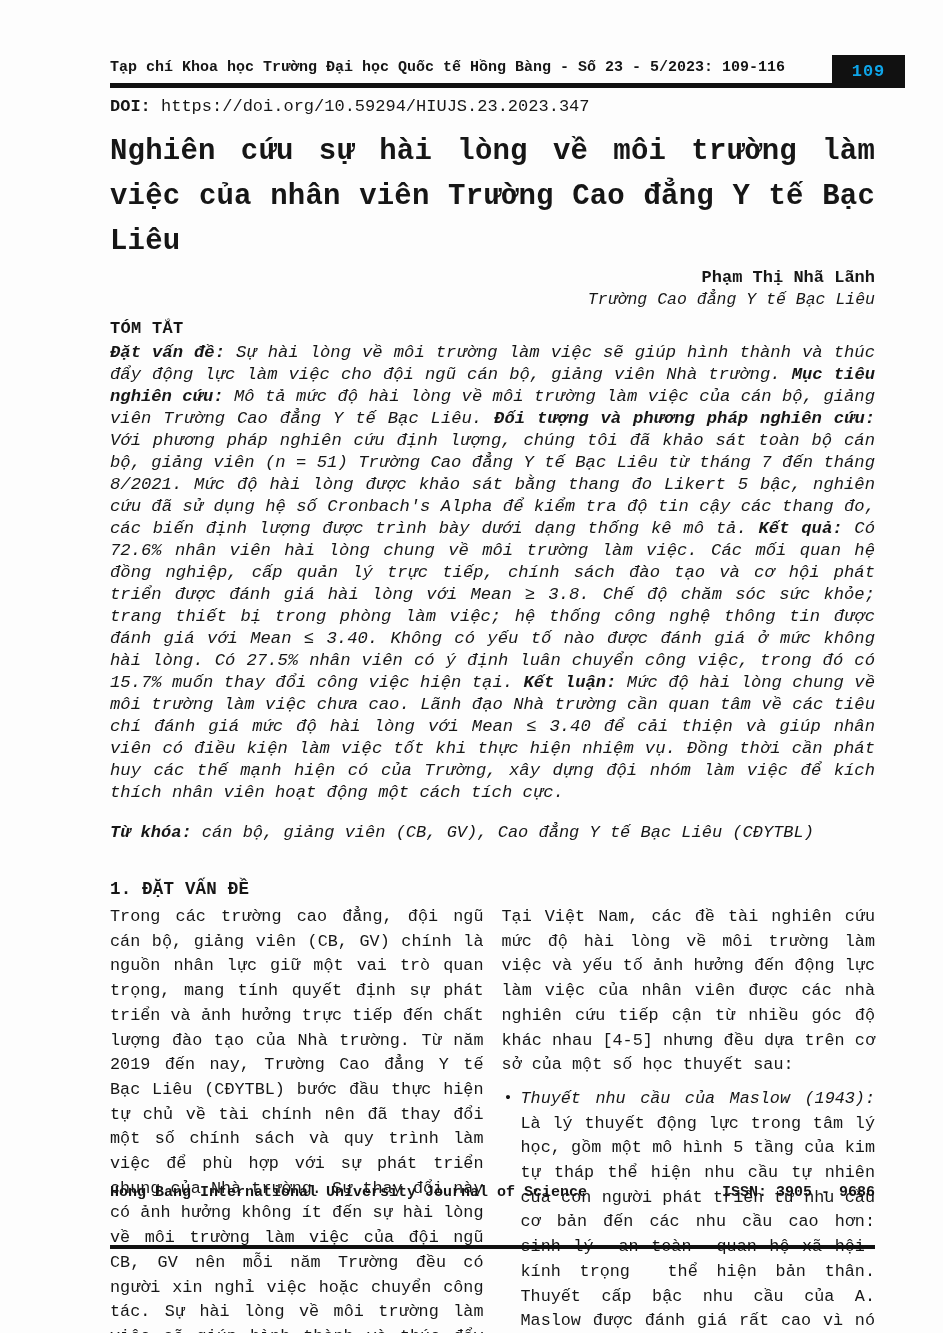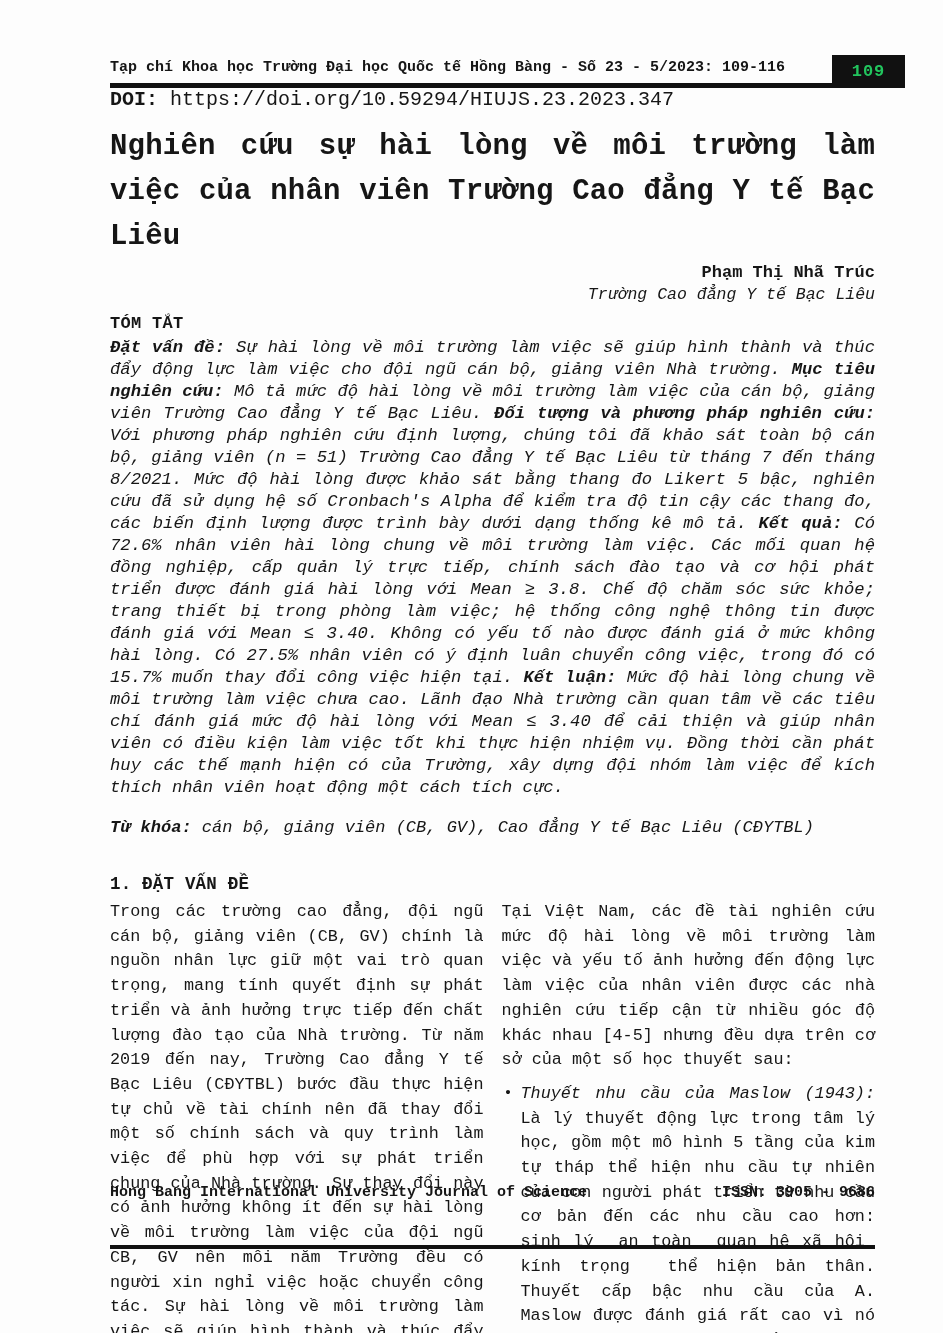--- a/index.html
+++ b/index.html
@@ -20,26 +20,26 @@
   .hdr{display:flex;align-items:stretch;}
   .hdr-left{
     flex:1;
     border-bottom:5px solid #111;
     padding-bottom:7px;
     font-size:15px;font-weight:700;
     display:flex;align-items:flex-end;
   }
   .pagenum{
     width:73px;height:33px;margin-right:-30px;
-    background:#111;color:#22c55e;
+    background:#111;color:#0ea5e9;
     font-size:17px;font-weight:700;
     display:flex;align-items:center;justify-content:center;
     letter-spacing:1px;
   }
-  .doi{font-size:20px;}
+  .doi{margin-top:9px;font-size:17px;}
 
   
   .title{
     margin-top:13px;
     font-size:29px;font-weight:700;line-height:45px;
     text-align:justify;
     letter-spacing:.2px;
   }
   .author{margin-top:4px;text-align:right;font-size:17px;font-weight:700;}
   .affil{margin-top:3px;text-align:right;font-size:16.5px;font-style:italic;}
@@ -92,21 +92,21 @@
       <span>Tạp chí Khoa học Trường Đại học Quốc tế Hồng Bàng - Số 23 - 5/2023: 109-116</span>
     </div>
     <div class="pagenum">
       <span>109</span>
     </div>
   </div>
 
   <div class="doi"><span class="b">DOI: </span><span>https://doi.org/10.59294/HIUJS.23.2023.347</span></div>
 
   <h1 class="title" style="margin:13px 0 0 0;">Nghiên cứu sự hài lòng về môi trường làm việc của nhân viên Trường Cao đẳng Y tế Bạc Liêu</h1>
-  <div class="author">Phạm Thị Nhã Trúc</div>
+  <div class="author">Phạm Thị Nhã Lãnh</div>
   <div class="affil">Trường Cao đẳng Y tế Bạc Liêu</div>
 
   <div class="abs-h">TÓM TẮT</div>
   <div class="abs"><span class="b">Đặt vấn đề: </span><span>Sự hài lòng về môi trường làm việc sẽ giúp hình thành và thúc đẩy động lực làm việc cho đội ngũ cán bộ, giảng viên Nhà trường. </span><span class="b">Mục tiêu nghiên cứu: </span><span>Mô tả mức độ hài lòng về môi trường làm việc của cán bộ, giảng viên Trường Cao đẳng Y tế Bạc Liêu. </span><span class="b">Đối tượng và phương pháp nghiên cứu: </span><span>Với phương pháp nghiên cứu định lượng, chúng tôi đã khảo sát toàn bộ cán bộ, giảng viên (n = 51) Trường Cao đẳng Y tế Bạc Liêu từ tháng 7 đến tháng 8/2021. Mức độ hài lòng được khảo sát bằng thang đo Likert 5 bậc, nghiên cứu đã sử dụng hệ số Cronbach's Alpha để kiểm tra độ tin cậy các thang đo, các biến định lượng được trình bày dưới dạng thống kê mô tả. </span><span class="b">Kết quả: </span><span>Có 72.6% nhân viên hài lòng chung về môi trường làm việc. Các mối quan hệ đồng nghiệp, cấp quản lý trực tiếp, chính sách đào tạo và cơ hội phát triển được đánh giá hài lòng với Mean ≥ 3.8. Chế độ chăm sóc sức khỏe; trang thiết bị trong phòng làm việc; hệ thống công nghệ thông tin được đánh giá với Mean ≤ 3.40. Không có yếu tố nào được đánh giá ở mức không hài lòng. Có 27.5% nhân viên có ý định luân chuyển công việc, trong đó có 15.7% muốn thay đổi công việc hiện tại. </span><span class="b">Kết luận: </span><span>Mức độ hài lòng chung về môi trường làm việc chưa cao. Lãnh đạo Nhà trường cần quan tâm về các tiêu chí đánh giá mức độ hài lòng với Mean ≤ 3.40 để cải thiện và giúp nhân viên có điều kiện làm việc tốt khi thực hiện nhiệm vụ. Đồng thời cần phát huy các thế mạnh hiện có của Trường, xây dựng đội nhóm làm việc để kích thích nhân viên hoạt động một cách tích cực.</span></div>
   <div class="kw"><span class="b">Từ khóa: </span><span>cán bộ, giảng viên (CB, GV), Cao đẳng Y tế Bạc Liêu (CĐYTBL)</span></div>
 
   <div class="sec-h">1. ĐẶT VẤN ĐỀ</div>
 
   <div class="cols">
     <div class="col">

